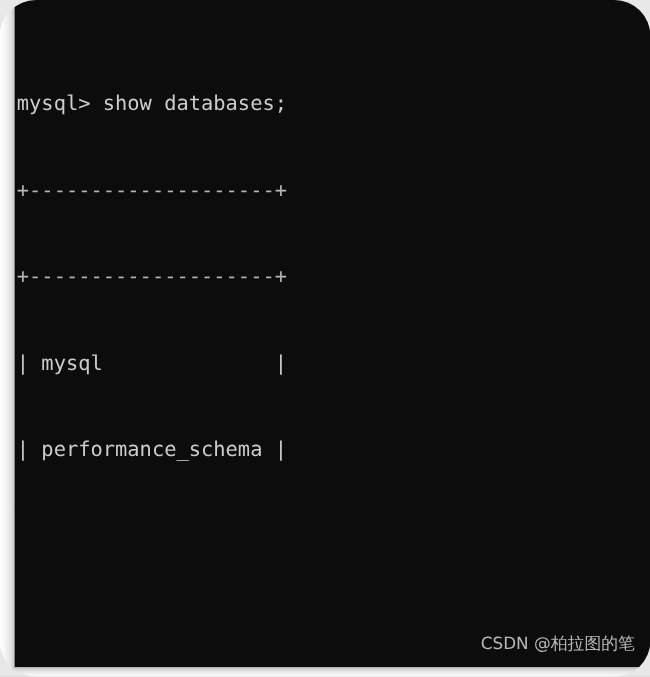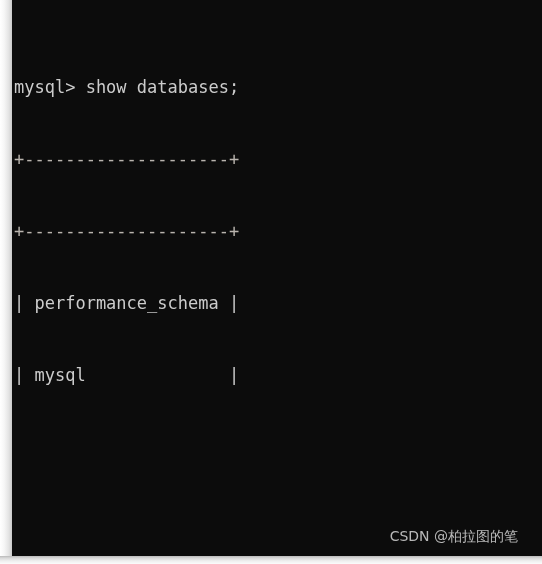--- a/index.html
+++ b/index.html
@@ -8,20 +8,21 @@
     padding: 0;
     background: #e8e8e8;
   }
   #screenshot {
     position: relative;
     width: 542px;
     height: 564px;
     overflow: hidden;
     background: #ffffff;
     font-family: "DejaVu Sans Mono", "Liberation Mono", monospace;
+    border-radius: 30px;
   }
   
   .page-edge {
     position: absolute;
     inset: 0;
     background: linear-gradient(90deg,#ffffff 0px,#f4f4f4 5px,#dcdcdc 11px,#bdbdbd 12px);
   }
   .terminal {
     position: absolute;
     left: 12px;
@@ -44,21 +45,21 @@
     letter-spacing: 0px;
   }
   .line {
     height: 24px;
     white-space: pre;
     color: #cccccc;
   }
   .rule {  color: #b9b4ae; }
   .watermark {
     position: absolute;
-    right: 24px;
+    right: 13px;
     bottom: 10px;
     color: #c6c6c6;
     font-family: "DejaVu Sans", "Liberation Sans", sans-serif;
     font-size: 14px;
     white-space: pre;
     opacity: .92;
     margin-top: 11px;
   }
   .bottom-edge {
     position: absolute;
@@ -83,22 +84,22 @@
 <div id="screenshot">
 
   <div class="page-edge"></div>
 
   <div class="terminal">
     <div class="term-body">
 
       <div class="line">mysql&gt; show databases;</div>
       <div class="line rule">+--------------------+</div>
       <div class="line rule">+--------------------+</div>
+      <div class="line">| mysql              |</div>
       <div class="line">| performance_schema |</div>
-      <div class="line">| mysql              |</div>
       
       
       
       
       
       
       
       
       
       

